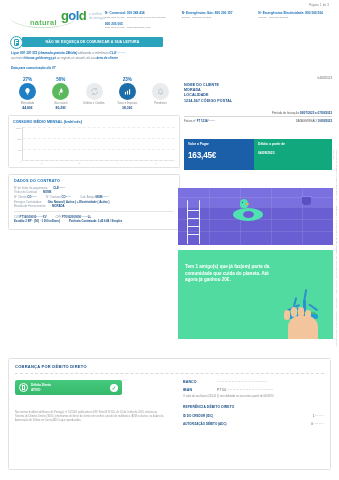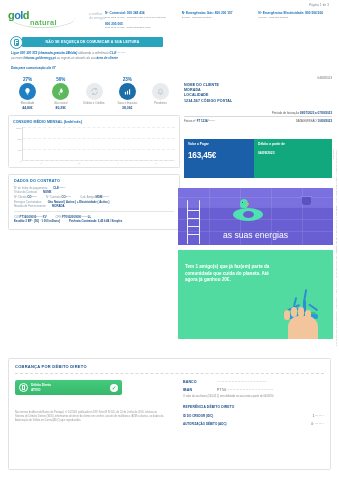--- a/index.html
+++ b/index.html
@@ -11,21 +11,21 @@
     color:#3a3a3a;
     overflow:hidden;
     position:relative;
   }
   .page { width:339px; height:480px; position:relative; padding:0 8px; }
 
   
   .pagenum { text-align:right; font-size:2.8px; color:#7a7a7a; padding:3px 2px 0 0; letter-spacing:.2px;}
   .header { display:flex; align-items:flex-start; padding-top:3px; }
   .logo-wrap { width:78px; position:relative; }
-  .logo-gold { font-size:11px; font-weight:bold; letter-spacing:-.6px; line-height:11px; }
+  .logo-gold { font-size:13px; font-weight:bold; letter-spacing:-.6px; line-height:11px;text-align:right; }
   .g1 { color:#3aa03a; } .g2{color:#1f7fc4;} .g3{color:#1f7fc4;} .g4{color:#3aa03a;}
   .logo-energy { font-size:7.4px; font-weight:bold; color:#5cb85c; letter-spacing:.3px;
                  line-height:6px; margin-left:22px; margin-top:-1px; }
   .logo-swoosh { position:absolute; left:2px; top:7px; width:66px; height:11px;
                  border-bottom:1.1px solid #cfe3d2; border-radius:0 0 40px 40px/0 0 14px 14px; }
   .tagline { font-size:3.4px; color:#9fb8cf; line-height:4.4px; padding-top:2px; margin-left:3px;
              font-style:italic; }
   .contacts { display:flex; flex:1; gap:4px; padding-top:1px; }
   .ccol { flex:1; }
   .cnum { font-size:3.2px; font-weight:bold; color:#1a6fb5; line-height:4px; }
@@ -60,21 +60,21 @@
   .cust-date { text-align:right; font-size:2.9px; color:#6f6f6f; }
   .cust-lines { margin-top:3px; font-size:3.6px; color:#1a4f87; font-weight:bold;
                 line-height:5.2px; letter-spacing:.1px; }
 
   .fat-row { margin-top:7px; font-size:2.9px; color:#555; text-align:right; }
   .fat-row b { color:#1a4f87; }
   .fat-row2 { display:flex; justify-content:space-between; font-size:2.9px; color:#555;
               border-top:.4px solid #d8d8d8; margin-top:1.5px; padding-top:1.5px; }
   .fat-row2 b { color:#1a4f87; }
 
-  .paybox { position:absolute; left:184px; top:139px; width:148px; height:39px; display:flex; }
+  .paybox { position:absolute; left:184px; top:139px; width:148px; height:31px; display:flex; }
   .paybox .l { width:70px; background:#1b5fa8; color:#fff; padding:3px 4px; }
   .paybox .r { flex:1; background:#12a87e; color:#fff; padding:3px 4px; }
   .paybox .cap { font-size:3.3px; font-weight:bold; }
   .paybox .amt { font-size:8.2px; font-weight:bold; margin-top:5px; letter-spacing:-.2px;}
   .paybox .sub { font-size:3.3px; font-weight:bold; margin-top:5px; }
 
   
   .stats { display:flex; justify-content:space-between; margin-top:7px; width:172px; padding:0 4px; }
   .stat { text-align:center; width:31px; }
   .pct { font-size:4.6px; font-weight:bold; color:#1a6fb5; margin-bottom:1.5px; }
@@ -414,21 +414,20 @@
       <div class="rung" style="top:10px"></div>
       <div class="rung" style="top:18px"></div>
       <div class="rung" style="top:26px"></div>
       <div class="rung" style="top:34px"></div>
     </div>
     <div class="float"></div>
     <div class="duck-head">
       <div class="duck-eye"></div>
     </div>
     <div class="pool-text">
-      <div>as suas energias</div>
     </div>
   </div>
 
   <div class="contract">
     <div class="contract-title">DADOS DO CONTRATO</div>
     <div class="crow">
       <span>Nº de titular de pagamento</span>
       <b>CLE·······</b>
     </div>
     <div class="crow">

